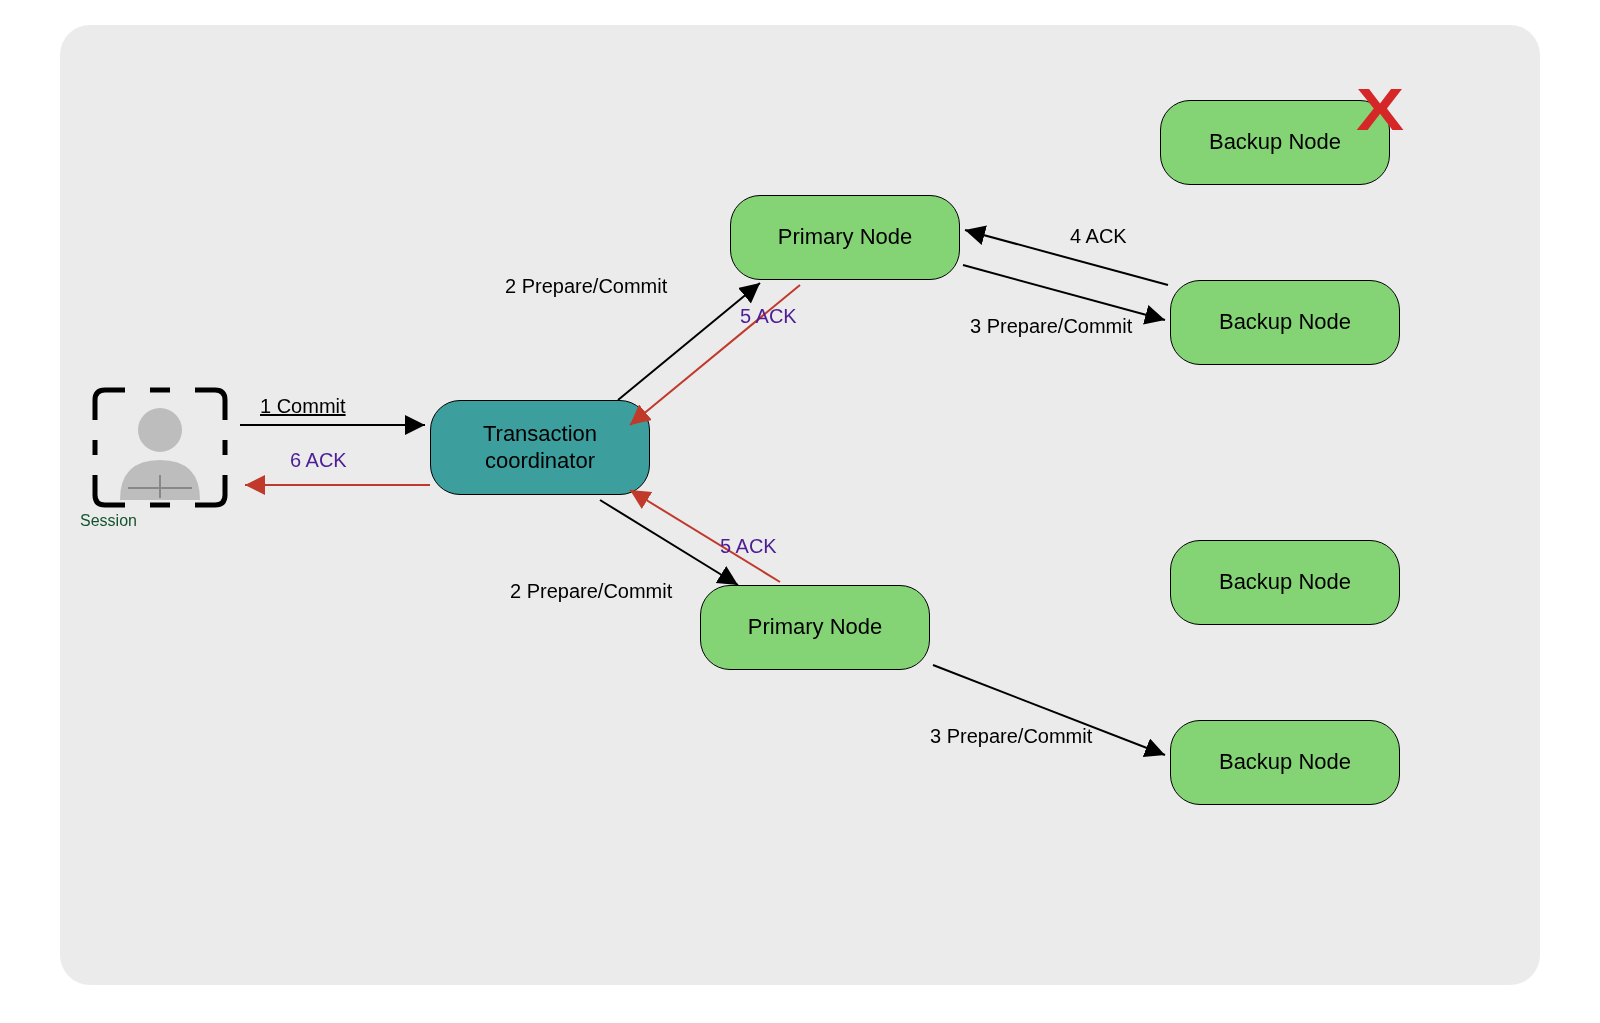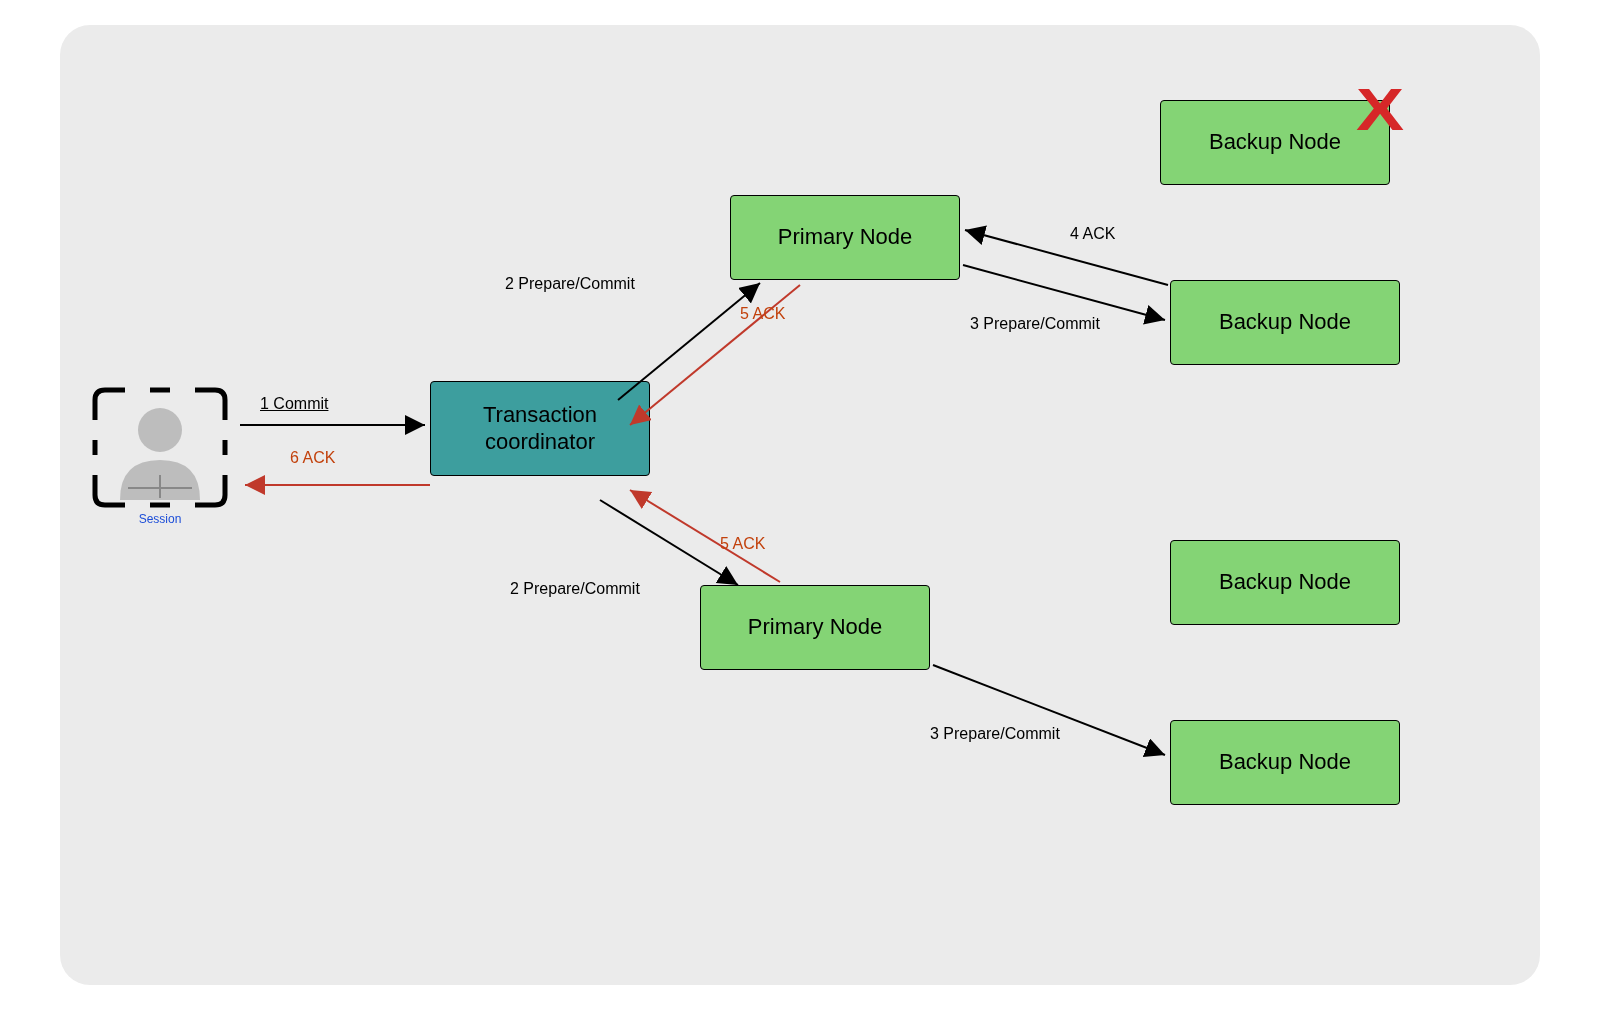--- a/index.html
+++ b/index.html
@@ -19,58 +19,57 @@
     background: #ebebeb;
     border-radius: 30px;
   }
   .node {
     position: absolute;
     display: flex;
     align-items: center;
     justify-content: center;
     text-align: center;
     border: 1.5px solid #000;
-    border-radius: 4px;
+    border-radius: 30px;
     font-size: 22px;
     line-height: 1.2;
     box-sizing: border-box;
   }
   .coordinator {
     background: #3d9e9e;
   }
   .green-node {
     background: #84d475;
   }
   .session-box {
     position: absolute;
     width: 160px;
     height: 160px;
   }
   .session-label {
     position: absolute;
     width: 100%;
-    text-align: center;
-    font-size: 12px;
-    color: #1d4ed8;
+    font-size: 16px;
+    color: #14532d;
   }
   svg.overlay {
     position: absolute;
     left: 0; top: 0;
     width: 1480px;
     height: 960px;
     pointer-events: none;
   }
   .edge-label {
     position: absolute;
-    font-size: 16px;
+    font-size: 20px;
     color: #000;
     white-space: nowrap;
   }
   .edge-label.red {
-    color: #c2410c;
+    color: #4c1d95;
   }
   .failure-x {
     position: absolute;
     font-size: 60px;
     font-weight: bold;
     color: #d62728;
     line-height: 1;
     transform: scaleX(1.2);
   }
 </style>
@@ -95,21 +94,21 @@
       <circle cx="80" cy="50" r="22" fill="#bdbdbd"></circle>
 
       <path d="M40 120 Q40 80 80 80 Q120 80 120 120 Z" fill="#bdbdbd"></path>
 
       <line x1="80" y1="95" x2="80" y2="118" stroke="#888" stroke-width="2"></line>
       <line x1="48" y1="108" x2="112" y2="108" stroke="#888" stroke-width="2"></line>
     </svg>
     <div class="session-label" style="top:132px;">Session</div>
   </div>
 
-  <div class="node coordinator" style="left:370px; top:356px; width:220px; height:95px; white-space:pre-line;">Transaction
+  <div class="node coordinator" style="left:370px; top:375px; width:220px; height:95px; white-space:pre-line;">Transaction
 coordinator</div>
 
   <div class="node green-node" style="left:670px; top:170px; width:230px; height:85px;">Primary Node</div>
 
   <div class="node green-node" style="left:640px; top:560px; width:230px; height:85px;">Primary Node</div>
 
   <div class="node green-node" style="left:1100px; top:75px; width:230px; height:85px;">Backup Node</div>
   <div class="failure-x" style="left:1300px; top:55px;">X</div>
 
   <div class="node green-node" style="left:1110px; top:255px; width:230px; height:85px;">Backup Node</div>

